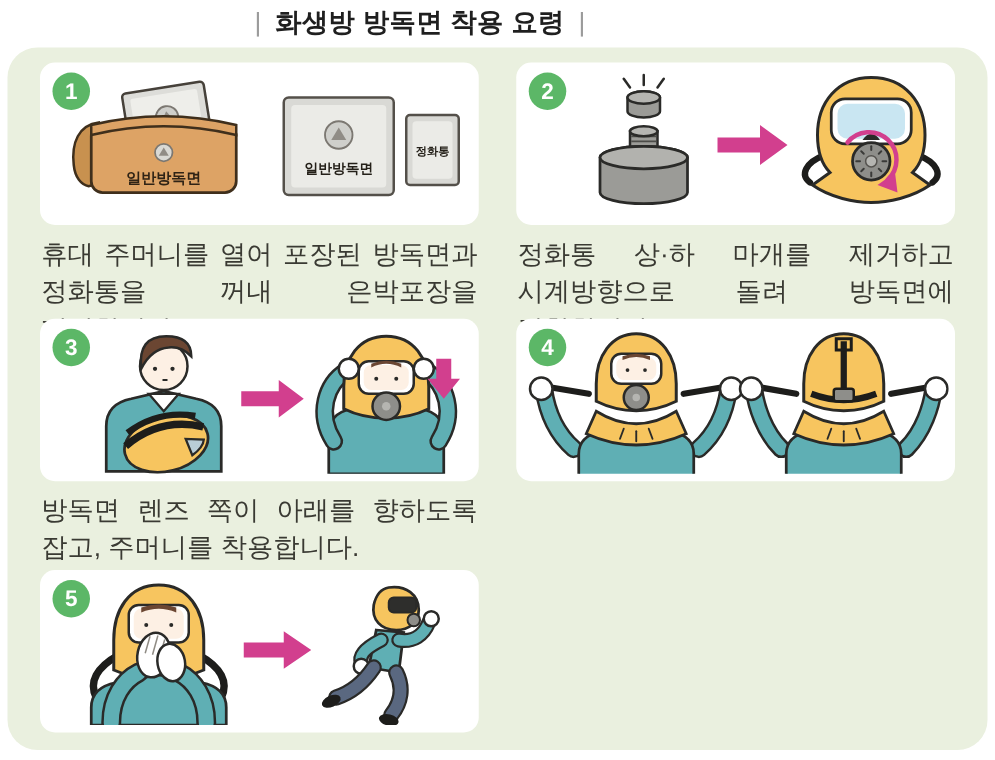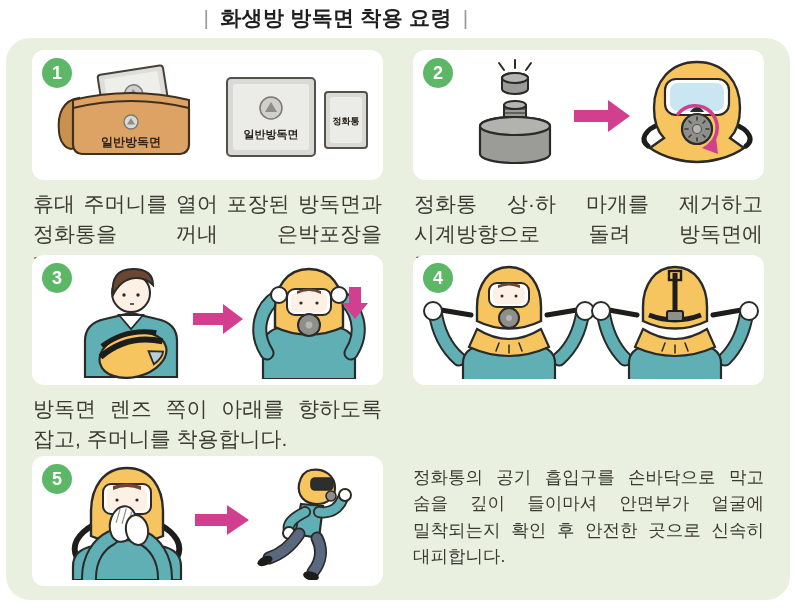--- a/index.html
+++ b/index.html
@@ -321,17 +321,16 @@
             <path d="M52 72 C58 84 56 96 48 106" fill="none" stroke="#2a2a28" stroke-width="13" stroke-linecap="round"></path>
             <path d="M52 72 C58 84 56 96 48 106" fill="none" stroke="#5a6880" stroke-width="9.5" stroke-linecap="round"></path>
             <ellipse cx="0" cy="95" rx="8" ry="4.5" transform="rotate(-24 0 95)" fill="#1d1d1b"></ellipse>
             <ellipse cx="46" cy="110" rx="8" ry="4.5" transform="rotate(14 46 110)" fill="#1d1d1b"></ellipse>
           </g>
         </svg>
       </div>
     </section>
 
     <section class="cell note-cell">
-      <p class="note-par">정화통의 공기 흡입구를 손바닥으로 막고 숨을 깊이 들이마셔 안면부가 얼굴에 밀착되는지 확인 후 안전한 곳으로 신속히 대피합니다.</p>
     </section>
 
   </div>
 </main>
 
 </body></html>

